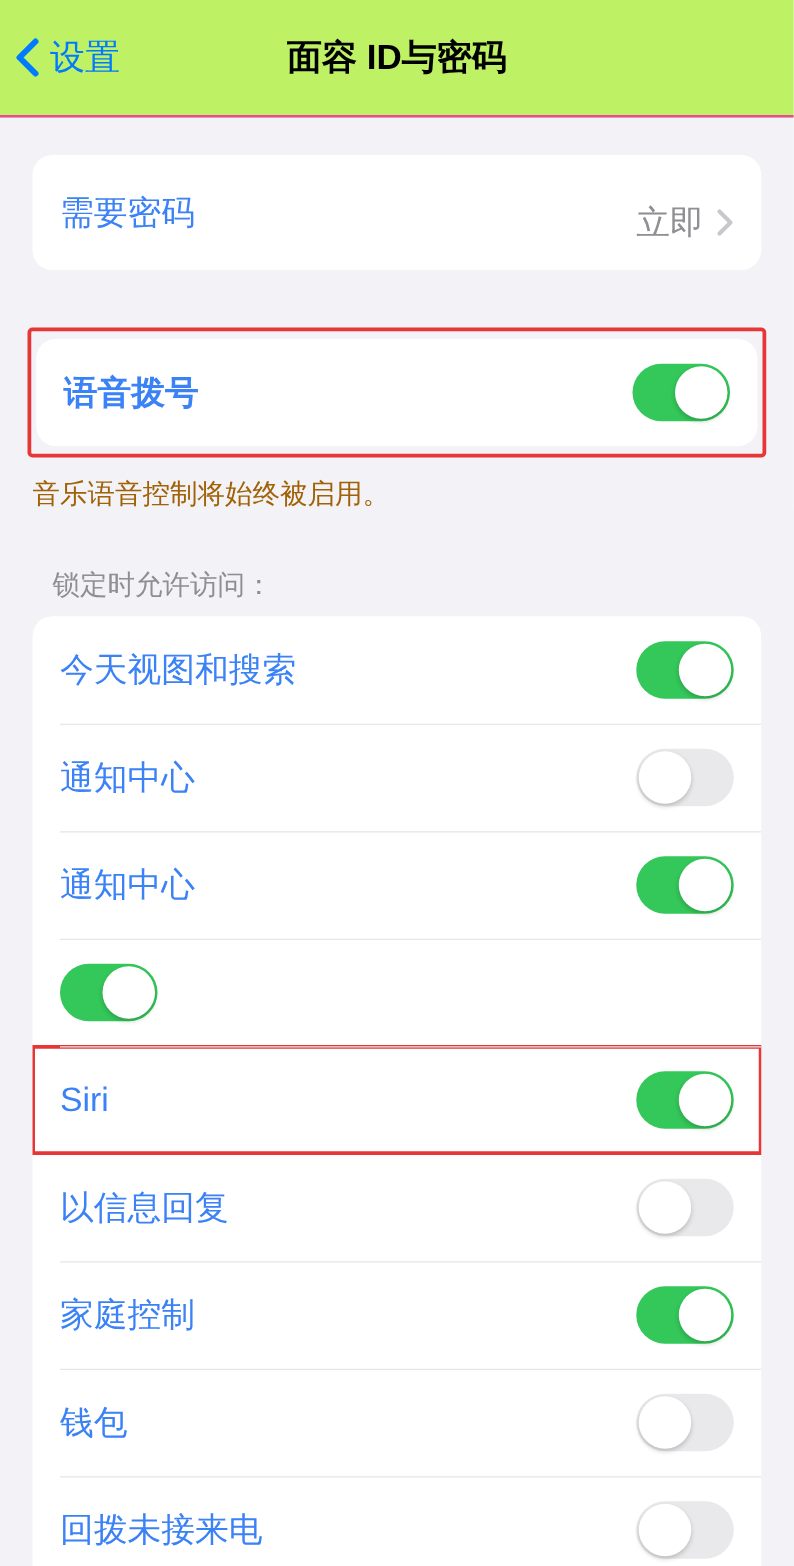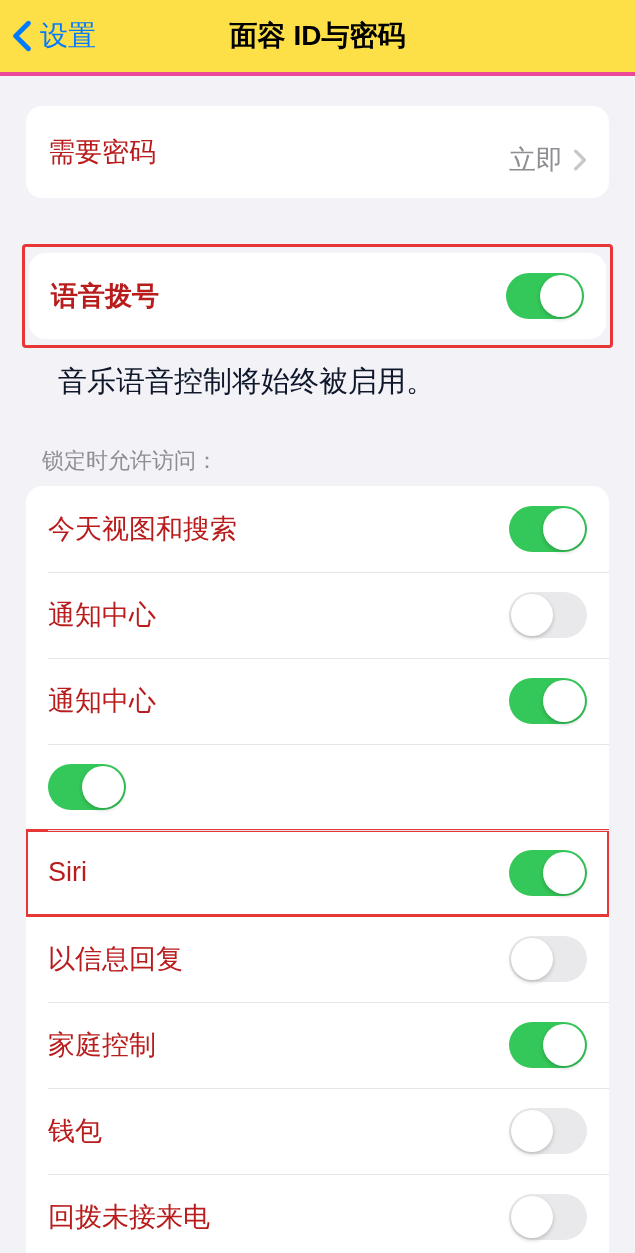--- a/index.html
+++ b/index.html
@@ -8,26 +8,26 @@
       box-sizing: border-box;
     }
     body {
       font-family: -apple-system, "PingFang SC", "Helvetica Neue", sans-serif;
       background: #f2f2f7;
       width: 635px;
       height: 1253px;
       overflow: hidden;
     }
     .header {
-      background: #fde047;
-      height: 76px;
-      display: flex;
-      align-items: center;
-      position: relative;
-      border-bottom: 4px solid #ec4899;
+      background: #bef264;
+      height: 94px;
+      display: flex;
+      align-items: center;
+      position: relative;
+      border-bottom: 2px solid #ec4899;
     }
     .back-button {
       display: flex;
       align-items: center;
       padding-left: 12px;
       color: #007aff;
       font-size: 28px;
     }
     .back-chevron {
       width: 20px;
@@ -68,21 +68,21 @@
       content: "";
       position: absolute;
       top: 0;
       left: 22px;
       right: 0;
       height: 1px;
       background: #e5e5ea;
     }
     .row-label {
       font-size: 27px;
-      color: #b91c1c;
+      color: #3b82f6;
     }
     .row-value-wrap {
       display: flex;
       align-items: center;
       gap: 10px;
       margin-top: 16px;
     }
     .row-value {
       font-size: 27px;
       color: #8e8e93;
@@ -117,23 +117,23 @@
       background: #fff;
       box-shadow: 0 2px 4px rgba(0,0,0,0.2);
     }
     .toggle.on .toggle-knob {
       right: 2px;
     }
     .toggle.off .toggle-knob {
       left: 2px;
     }
     .footer-text {
-      font-size: 29px;
-      color: #0f172a;
-      padding: 12px 58px 0;
+      font-size: 22px;
+      color: #a16207;
+      padding: 12px 26px 0;
       line-height: 1.5;
     }
     .section-header-text {
       font-size: 22px;
       color: #8e8e93;
       padding: 0 42px 10px;
     }
     .spacer-md { height: 46px; }
     .spacer-lg { height: 42px; }
     .highlight-first {

